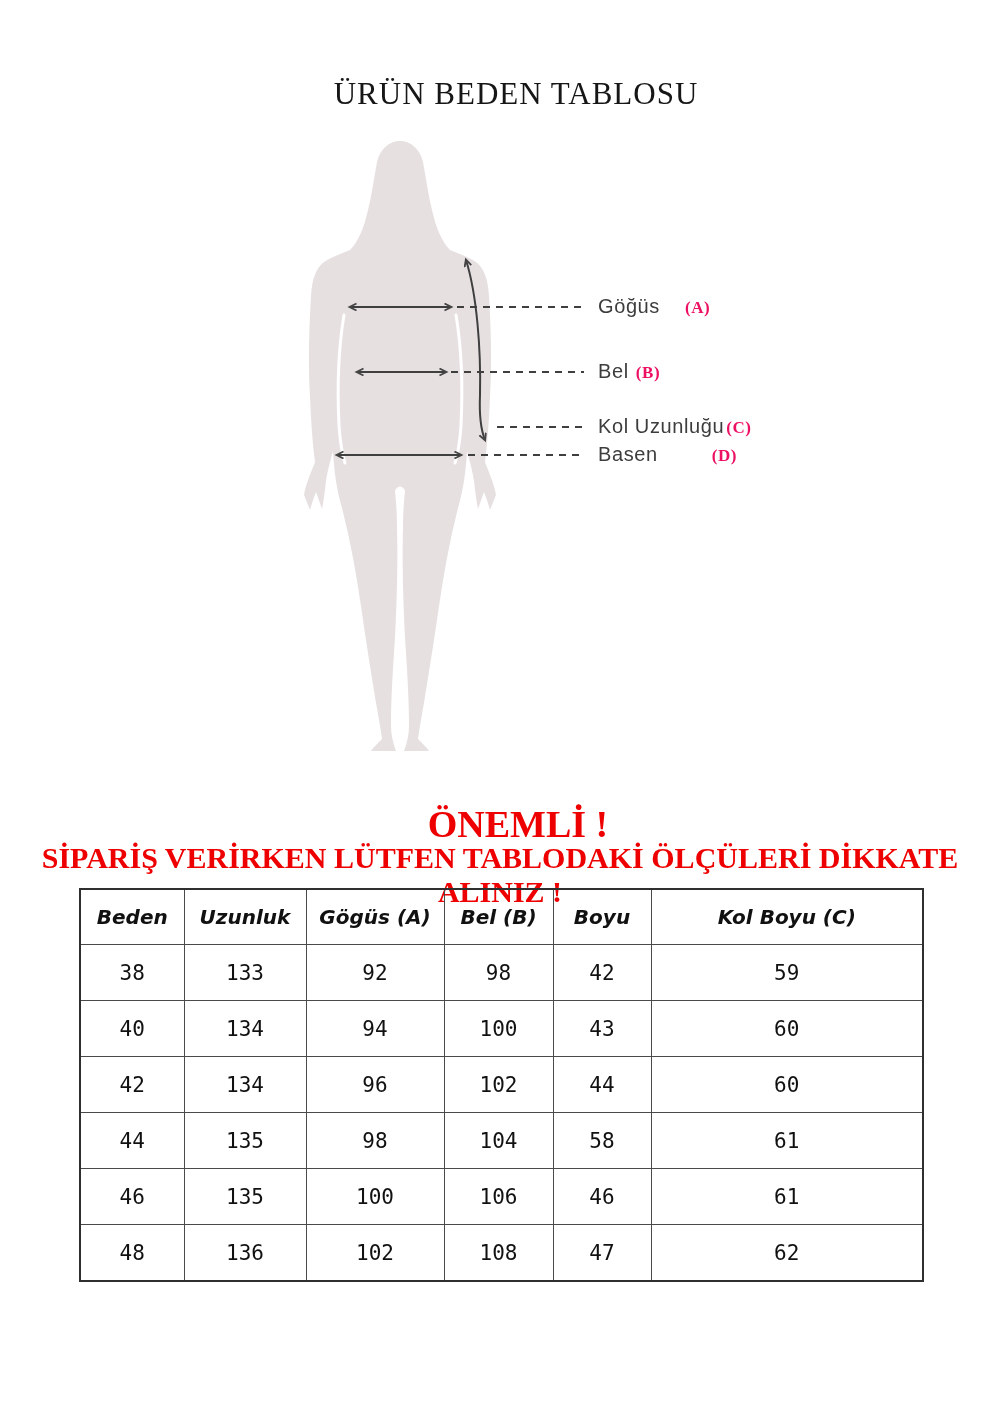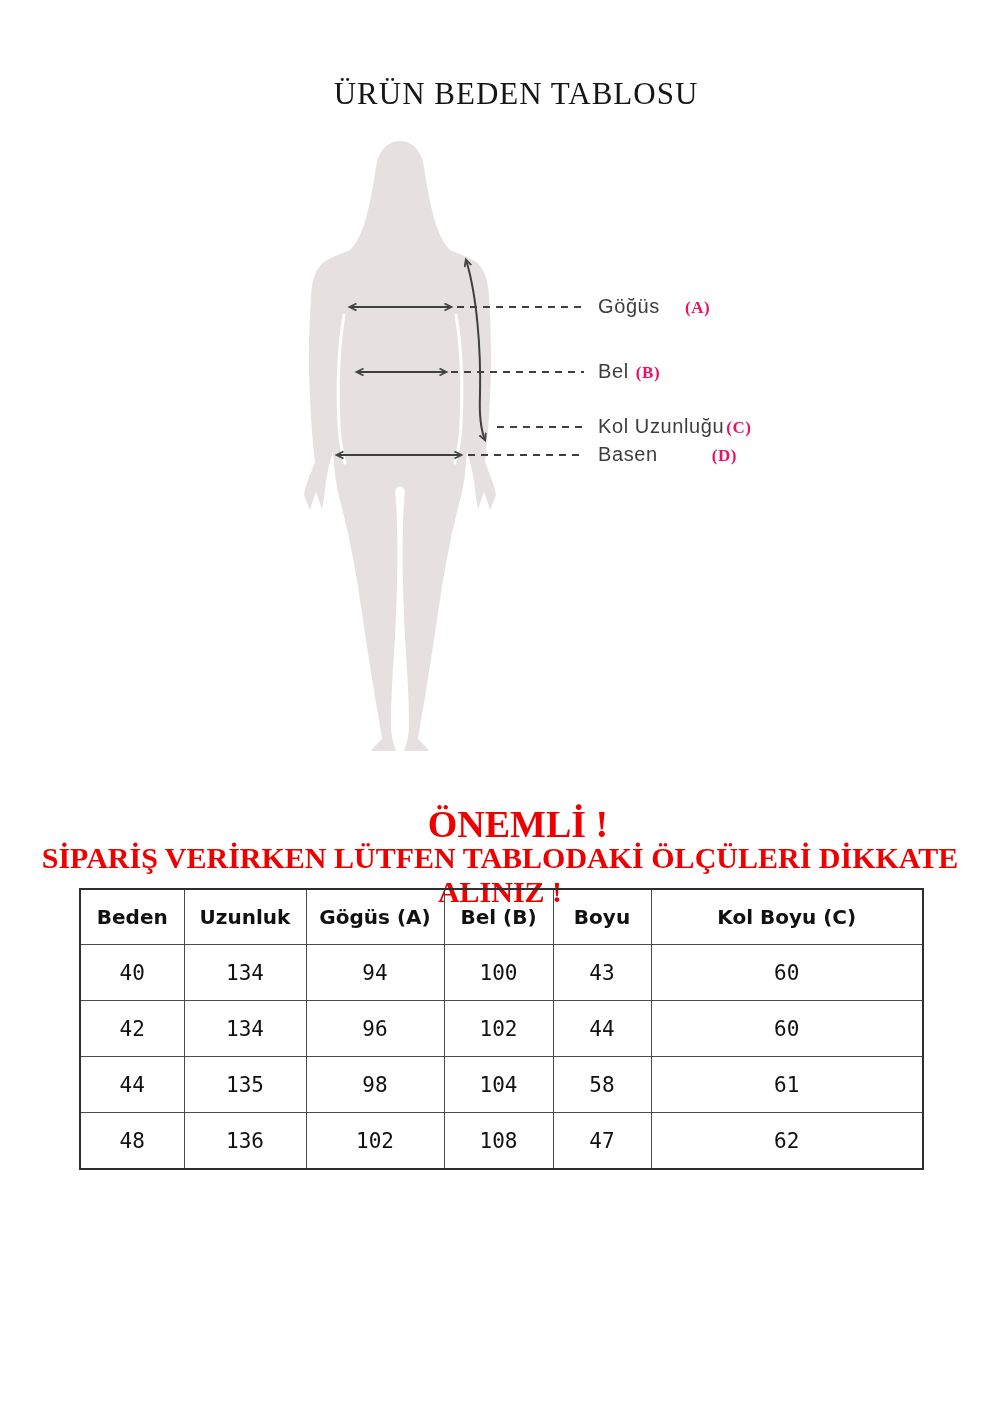--- a/index.html
+++ b/index.html
@@ -42,21 +42,21 @@
   }
   .size-table{
     position:absolute;left:79px;top:888px;width:843px;
     border-collapse:collapse;table-layout:fixed;text-align:center;
     border:2px solid #2f2f2f;
   }
   .size-table th,.size-table td{
     border:1.5px solid #4a4a4a;padding:0;vertical-align:middle;color:#111111;
   }
   .size-table th{
-    height:54px;font-family:"DejaVu Sans",sans-serif;font-weight:700;font-size:20px;
+    height:54px;font-family:"DejaVu Sans",sans-serif;font-weight:700;font-size:20px;font-style:italic;
   }
   .size-table td{
     height:55px;font-family:"DejaVu Sans Mono",monospace;font-size:21px;
   }
 </style>
 </head>
 <body>
 
 <div class="page">
 
@@ -141,20 +141,28 @@
         <th>Beden</th>
         <th>Uzunluk</th>
         <th>Gögüs (A)</th>
         <th>Bel (B)</th>
         <th>Boyu</th>
         <th>Kol Boyu (C)</th>
       </tr>
     </thead>
     <tbody>
       <tr>
+        <td>38</td>
+        <td>133</td>
+        <td>92</td>
+        <td>98</td>
+        <td>42</td>
+        <td>59</td>
+      </tr>
+      <tr>
         <td>40</td>
         <td>134</td>
         <td>94</td>
         <td>100</td>
         <td>43</td>
         <td>60</td>
       </tr>
       <tr>
         <td>42</td>
         <td>134</td>
@@ -165,20 +173,28 @@
       </tr>
       <tr>
         <td>44</td>
         <td>135</td>
         <td>98</td>
         <td>104</td>
         <td>58</td>
         <td>61</td>
       </tr>
       <tr>
+        <td>46</td>
+        <td>135</td>
+        <td>100</td>
+        <td>106</td>
+        <td>46</td>
+        <td>61</td>
+      </tr>
+      <tr>
         <td>48</td>
         <td>136</td>
         <td>102</td>
         <td>108</td>
         <td>47</td>
         <td>62</td>
       </tr>
     </tbody>
   </table>
 

